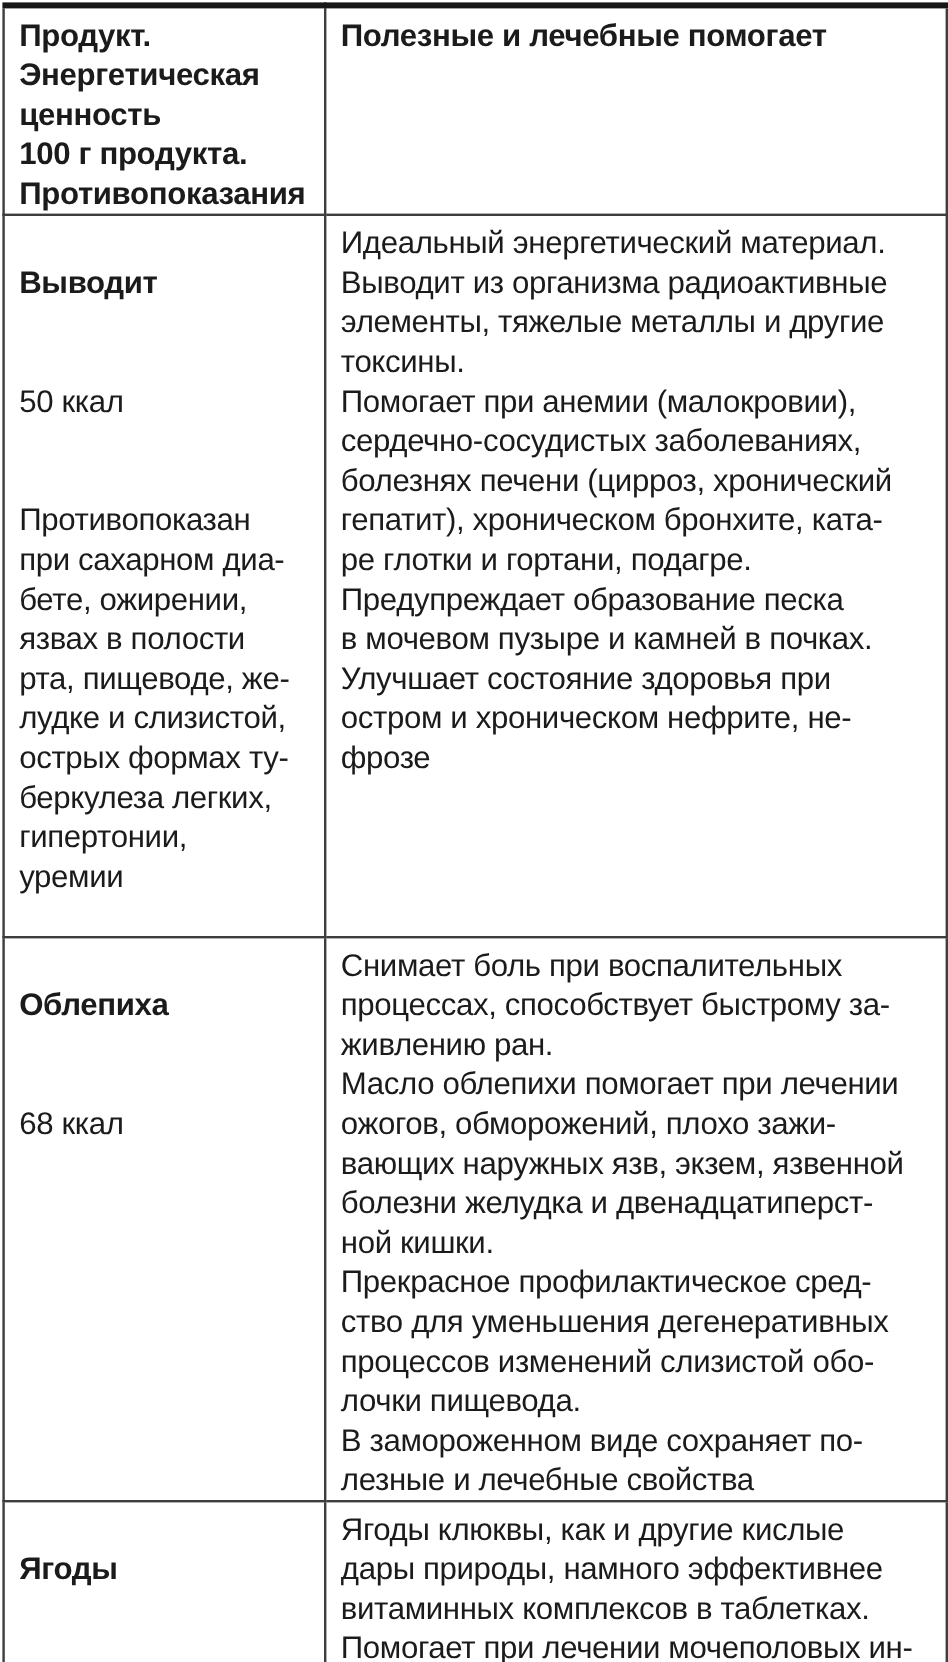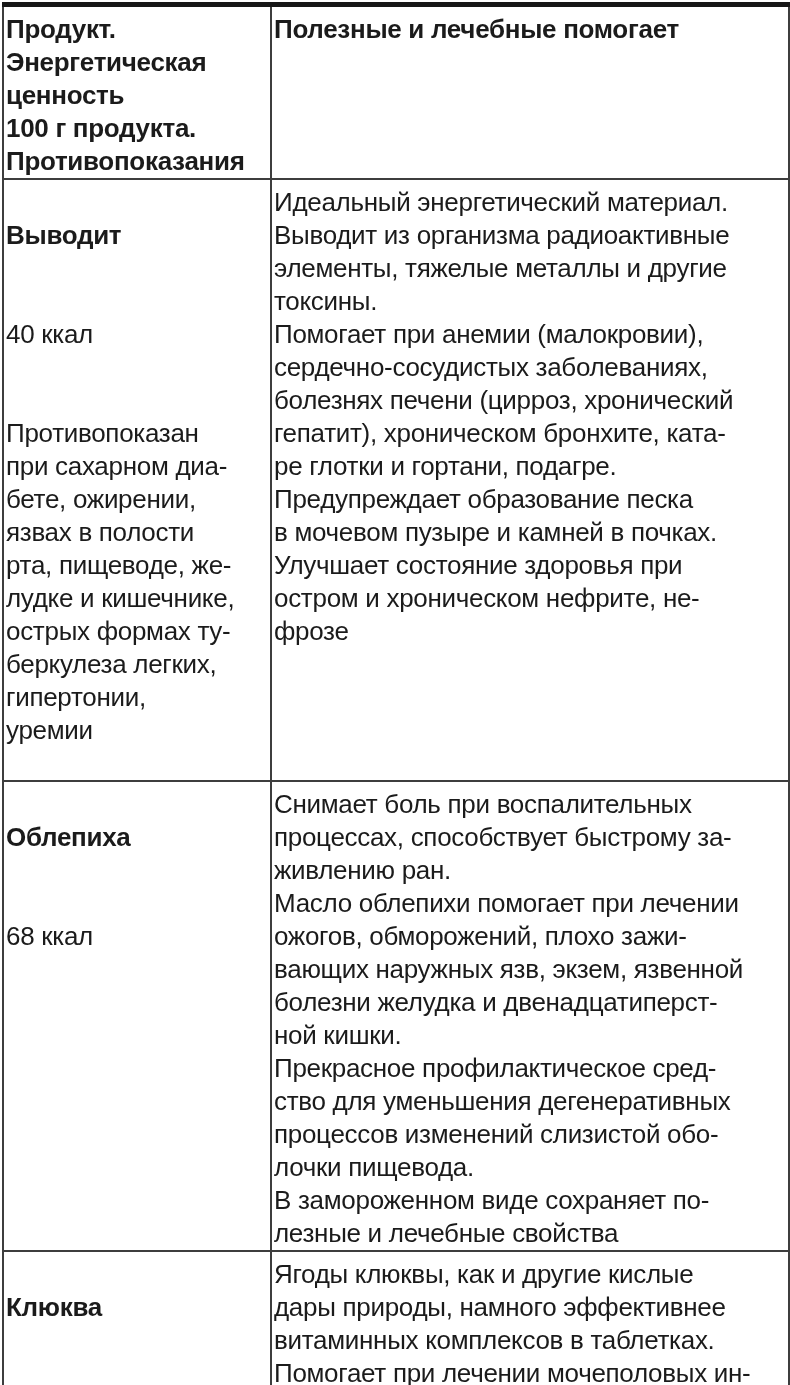--- a/index.html
+++ b/index.html
@@ -26,21 +26,21 @@
     border-right: 2px solid #3d3d3d;
     color: #1b1b1b;
   }
   col.c1 { width: 268px; }
   col.c2 { width: 518px; }
   th, td {
     border: 2px solid #3d3d3d;
     vertical-align: top;
     text-align: left;
     box-sizing: border-box;
-    padding: 6px 8px 0 2px;
+    padding: 6px 8px 0 12px;
     font-size: 26px;
     line-height: 33px;
     letter-spacing: -0.3px;
     white-space: pre-line;
     font-weight: normal;
     overflow: hidden;
   }
   th { font-weight: bold; }
   tr.header-row th { height: 174px; }
   tr.row-1 td { height: 466px; }
@@ -66,27 +66,27 @@
 ценность
 100 г продукта.
 Противопоказания</th>
         <th>Полезные и лечебные помогает</th>
       </tr>
     </thead>
     <tbody>
       <tr class="row-1">
         <td>
           <div class="product-name">Выводит</div>
-          <div class="energy-value">40 ккал</div>
+          <div class="energy-value">50 ккал</div>
           <div class="contraindications">Противопоказан
 при сахарном диа-
 бете, ожирении,
 язвах в полости
 рта, пищеводе, же-
-лудке и кишечнике,
+лудке и слизистой,
 острых формах ту-
 беркулеза легких,
 гипертонии,
 уремии</div>
         </td>
         <td>Идеальный энергетический материал.
 Выводит из организма радиоактивные
 элементы, тяжелые металлы и другие
 токсины.
 Помогает при анемии (малокровии),
@@ -116,21 +116,21 @@
 ной кишки.
 Прекрасное профилактическое сред-
 ство для уменьшения дегенеративных
 процессов изменений слизистой обо-
 лочки пищевода.
 В замороженном виде сохраняет по-
 лезные и лечебные свойства</td>
       </tr>
       <tr class="row-3">
         <td>
-          <div class="product-name">Клюква</div>
+          <div class="product-name">Ягоды</div>
           
           <div class="contraindications"></div>
         </td>
         <td>Ягоды клюквы, как и другие кислые
 дары природы, намного эффективнее
 витаминных комплексов в таблетках.
 Помогает при лечении мочеполовых ин-
 фекций, заболеваний желудка и десен.
 Рекомендуется для профилактики он-
 кологических заболеваний и болезней

